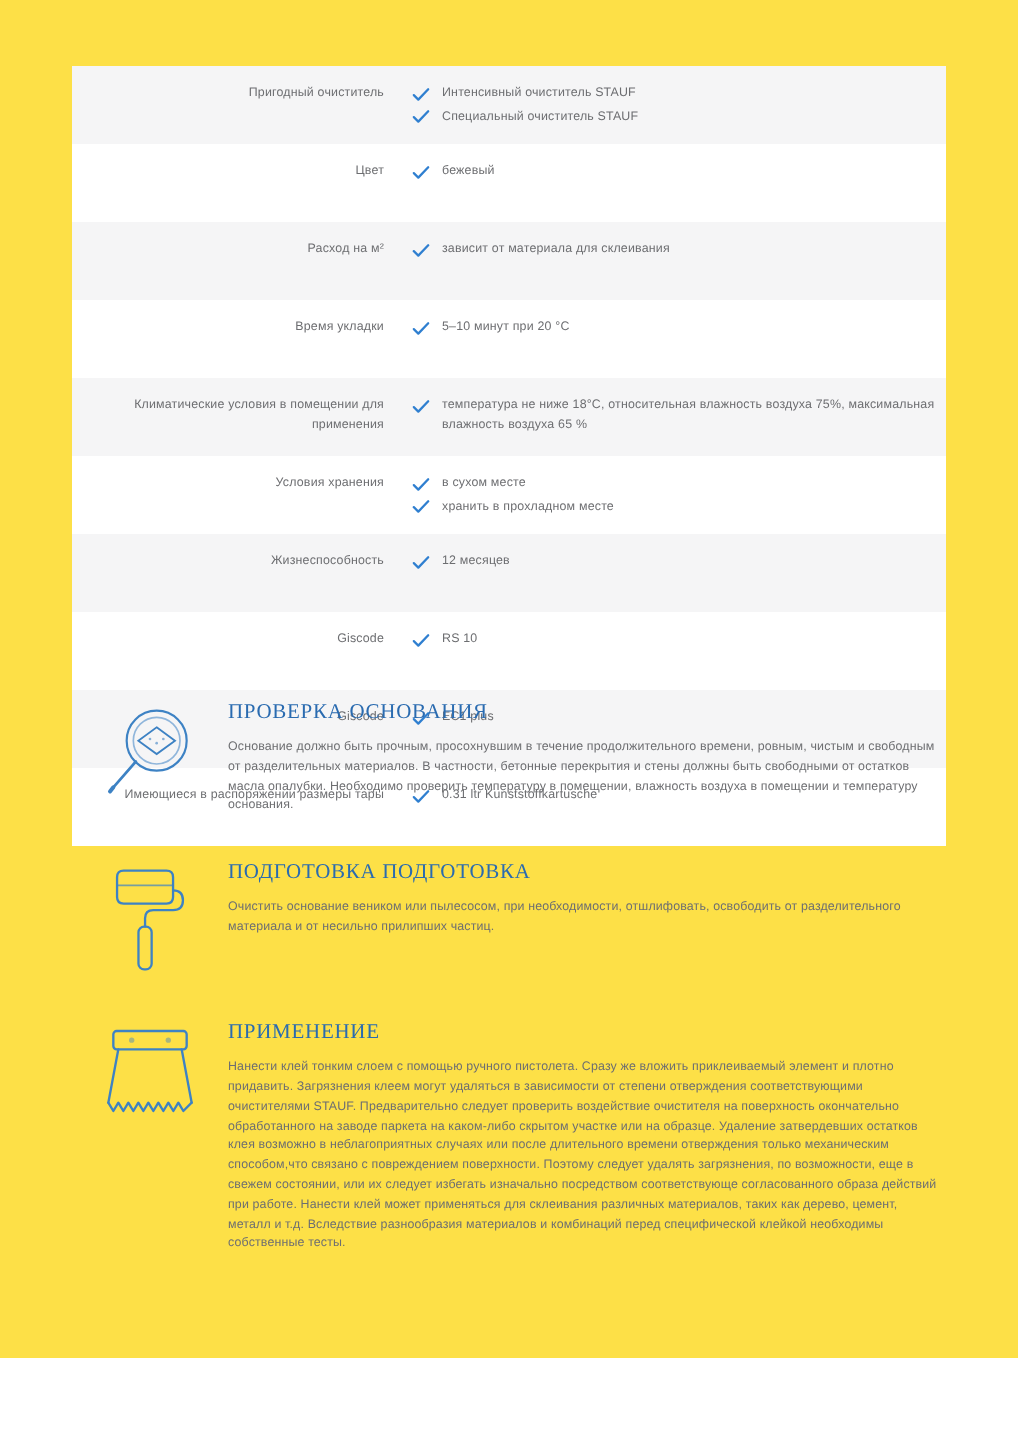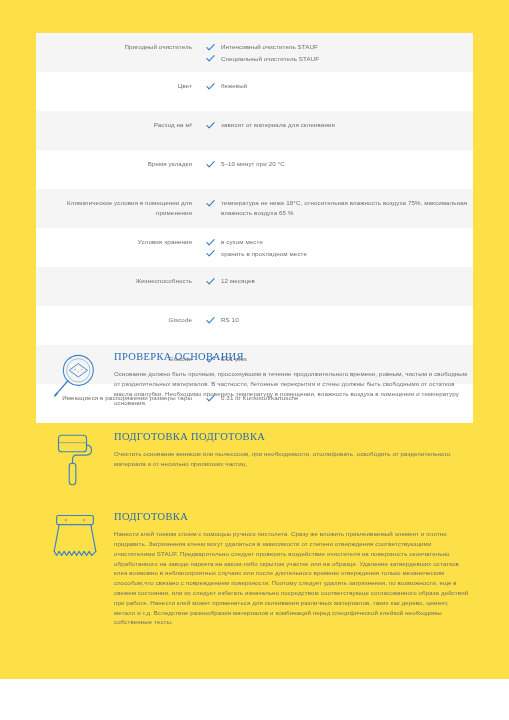--- a/index.html
+++ b/index.html
@@ -309,19 +309,19 @@
         <div class="section-icon">
           <svg width="50" height="52" viewBox="0 0 60 62" fill="none" xmlns="http://www.w3.org/2000/svg">
             <rect x="8" y="4" width="44" height="11" rx="2" stroke="#3d82c4" stroke-width="1.4" fill="none"></rect>
             <circle cx="19" cy="9.5" r="1.6" fill="#3d82c4" opacity="0.45"></circle>
             <circle cx="41" cy="9.5" r="1.6" fill="#3d82c4" opacity="0.45"></circle>
             <path d="M11 15 L5 47 M49 15 L55 47" stroke="#3d82c4" stroke-width="1.4" stroke-linecap="round"></path>
             <path d="M5 47 L8 52 L11 47 L14 52 L17 47 L20 52 L23 47 L26 52 L29 47 L32 52 L35 47 L38 52 L41 47 L44 52 L47 47 L50 52 L55 47" stroke="#3d82c4" stroke-width="1.4" fill="none" stroke-linejoin="round" stroke-linecap="round"></path>
           </svg>
         </div>
         <div class="section-body">
-          <h2 class="section-title">ПОДГОТОВКА</h2>
+          <h2 class="section-title">ПРИМЕНЕНИЕ</h2>
           <p class="section-text">Нанести клей тонким слоем с помощью ручного пистолета. Сразу же вложить приклеиваемый элемент и плотно придавить. Загрязнения клеем могут удаляться в зависимости от степени отверждения соответствующими очистителями STAUF. Предварительно следует проверить воздействие очистителя на поверхность окончательно обработанного на заводе паркета на каком-либо скрытом участке или на образце. Удаление затвердевших остатков клея возможно в неблагоприятных случаях или после длительного времени отверждения только механическим способом,что связано с повреждением поверхности. Поэтому следует удалять загрязнения, по возможности, еще в свежем состоянии, или их следует избегать изначально посредством соответствующе согласованного образа действий при работе. Нанести клей может применяться для склеивания различных материалов, таких как дерево, цемент, металл и т.д. Вследствие разнообразия материалов и комбинаций перед специфической клейкой необходимы собственные тесты.</p>
         </div>
       </div>
     </div>
 
 </div>
 
 </body></html>

